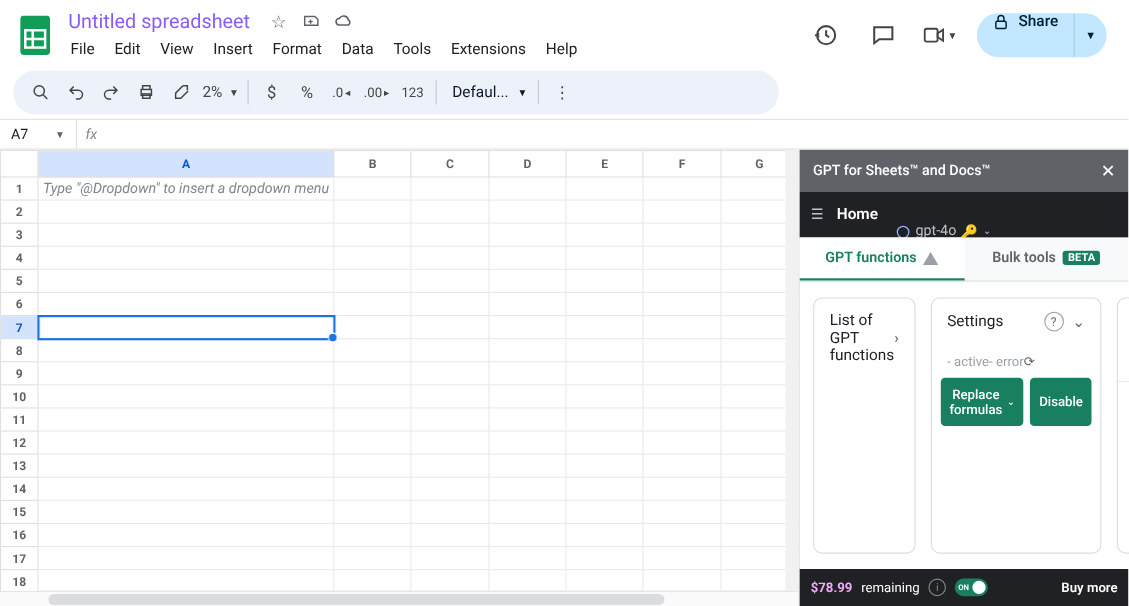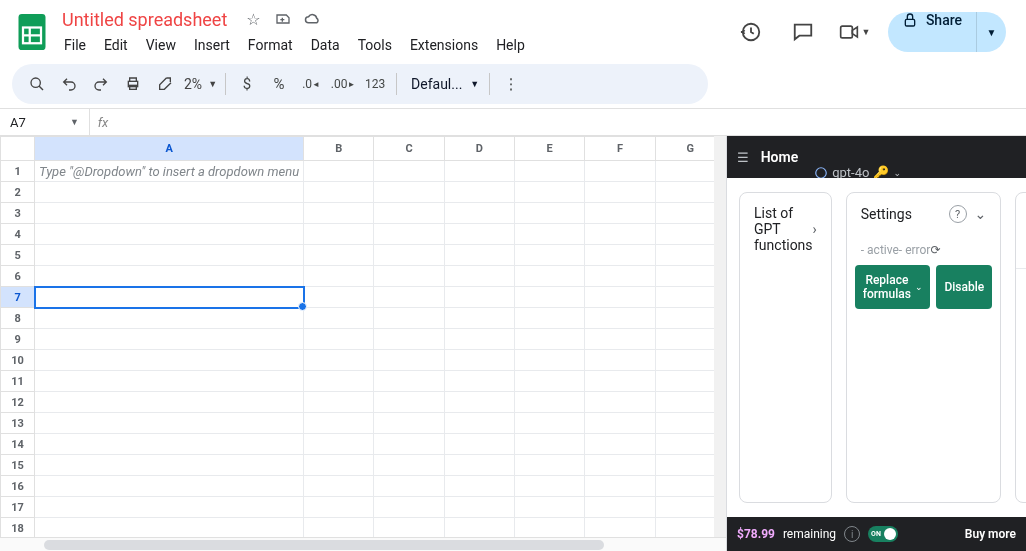--- a/index.html
+++ b/index.html
@@ -2,39 +2,39 @@
 <html><head>
 <meta charset="utf-8">
 <style>
 * { margin: 0; padding: 0; box-sizing: border-box; font-family: "Google Sans", Roboto, Arial, sans-serif; }
 body { width: 1026px; height: 551px; overflow: hidden; background: #fff; display: flex; flex-direction: column; }
 .header { height: 64px; display: flex; align-items: center; padding: 8px 12px; }
 .logo { width: 40px; height: 40px; display: flex; align-items: center; justify-content: center; }
 .logo svg { width: 28px; height: 36px; }
 .title-area { display:flex; flex-direction:column; margin-left:4px; }
 .title-row { display:flex; align-items:center; gap:10px; height:26px;}
-.doc-title { font-size: 18px; color: #ef4444; padding: 2px 6px; border-radius:4px; }
+.doc-title { font-size: 18px; color: #8b5cf6; padding: 2px 6px; border-radius:4px; }
 .title-icons { display:flex; gap:10px; color:#5f6368; }
 .title-icons span { cursor:pointer; width:20px; height:20px; display:flex;align-items:center;justify-content:center;}
 .menus { display:flex; gap:2px; height:26px; align-items:center; }
 .menus span { font-size:14px; color:#202124; padding:4px 8px; cursor:pointer; border-radius:4px;}
 .header-right { margin-left:auto; display:flex; align-items:center; gap:14px; padding-right:8px;}
 .hdr-icon { width:38px; height:38px; display:flex; align-items:center; justify-content:center; color:#444; cursor:pointer; border-radius:50%; font-size:20px;}
 .share-wrap { display:flex; align-items:center; background:#c2e7ff; border-radius:40px; height:40px; overflow:hidden;}
 .share-btn { display:flex; align-items:flex-start; gap:8px; padding:0 14px; height:40px; cursor:pointer; font-size:14px; font-weight:500; color:#001d35;}
 .share-drop { width:30px; height:40px; display:flex; align-items:center; justify-content:center; border-left:1px solid rgba(0,0,0,.12); cursor:pointer; color:#001d35; font-size:10px;}
 
 .toolbar { height:40px; margin:0 12px 4px 12px; background:#edf2fa; border-radius:24px; display:flex; align-items:center; padding:0 10px; gap:2px; width:696px; }
 .tb-btn { min-width:30px; height:30px; display:flex; align-items:center; justify-content:center; color:#444746; cursor:pointer; border-radius:4px; font-size:15px;}
 .tb-sep { width:1px; height:22px; background:#c7c7c7; margin:0 4px;}
 .zoom { font-size:14px; color:#444; padding:0 2px; display:flex; align-items:center; gap:6px;}
 .font-box { font-size:14px; color:#0f172a; padding:0 8px; display:flex; align-items:center; gap:8px; max-width:80px; overflow:hidden;}
 
 .cellref-row { height:28px; display:flex; align-items:center; border-top:1px solid #e0e0e0; border-bottom:1px solid #e0e0e0;}
-.name-box { width:90px; padding:0 10px; font-size:13px; color:#202124; display:flex; align-items:center; justify-content:space-between; border-right:1px solid #e0e0e0; height:100%;}
+.name-box { width:70px; padding:0 10px; font-size:13px; color:#202124; display:flex; align-items:center; justify-content:space-between; border-right:1px solid #e0e0e0; height:100%;}
 .fx { width:26px; text-align:center; color:#888; font-style:italic; font-size:13px;}
 .main-area { display:flex; flex:1; overflow:hidden; position:relative;}
 .sheet-area { width:726px; display:flex; flex-direction:column; overflow:hidden;}
 .grid-wrap { flex:1; overflow:auto; position:relative;}
 table { border-collapse:collapse; table-layout:fixed; }
 .corner { width:44px; height:24px; background:#fff; border:1px solid #e0e0e0; position:sticky; top:0; left:0;}
 .col-h { height:24px; width:100px; background:#fff; border:1px solid #e0e0e0; text-align:center; font-size:11px; color:#5f6368;}
 .col-h.sel { background:#d3e3fd; color:#0b57d0;}
 .row-h { width:44px; height:21px; background:#fff; border:1px solid #e0e0e0; text-align:center; font-size:11px; color:#5f6368;}
 .row-h.sel { background:#d3e3fd; color:#0b57d0;}
@@ -442,31 +442,45 @@
           </tbody>
         </table>
       <div class="vscroll"></div>
     </div>
     <div class="hscroll-area">
         <div class="thumb"></div>
       </div>
   </div>
 
   <div class="sidebar">
+    <div class="sb-title">
+      <span>GPT for Sheets™ and Docs™</span>
+      <span class="x">✕</span>
+    </div>
     <div class="sb-bar">
       <span class="menu-icn">☰</span>
       <span class="home">Home</span>
       <span class="model" style="margin-left:4px;margin-top:31px;">
         <svg width="14" height="14" viewBox="0 0 24 24" fill="none" stroke="#8ab4f8" stroke-width="2">
             <circle cx="12" cy="12" r="9"></circle>
           </svg>
         <span>gpt-4o</span>
         <span style="color:#34d399;">🔑</span>
         <span style="font-size:9px;">⌄</span>
       </span>
+    </div>
+    <div class="sb-tabs">
+      <div class="sb-tab active">
+        <span>GPT functions</span>
+        <span class="warn-tri"></span>
+      </div>
+      <div class="sb-tab">
+        <span>Bulk tools</span>
+        <span class="beta">BETA</span>
+      </div>
     </div>
     <div class="sb-body">
       <div class="card">
         <div class="card-row">
           <span>List of GPT functions</span>
           <span class="chev-r">›</span>
         </div>
       </div>
       <div class="card">
         <div class="card-row with-help">

